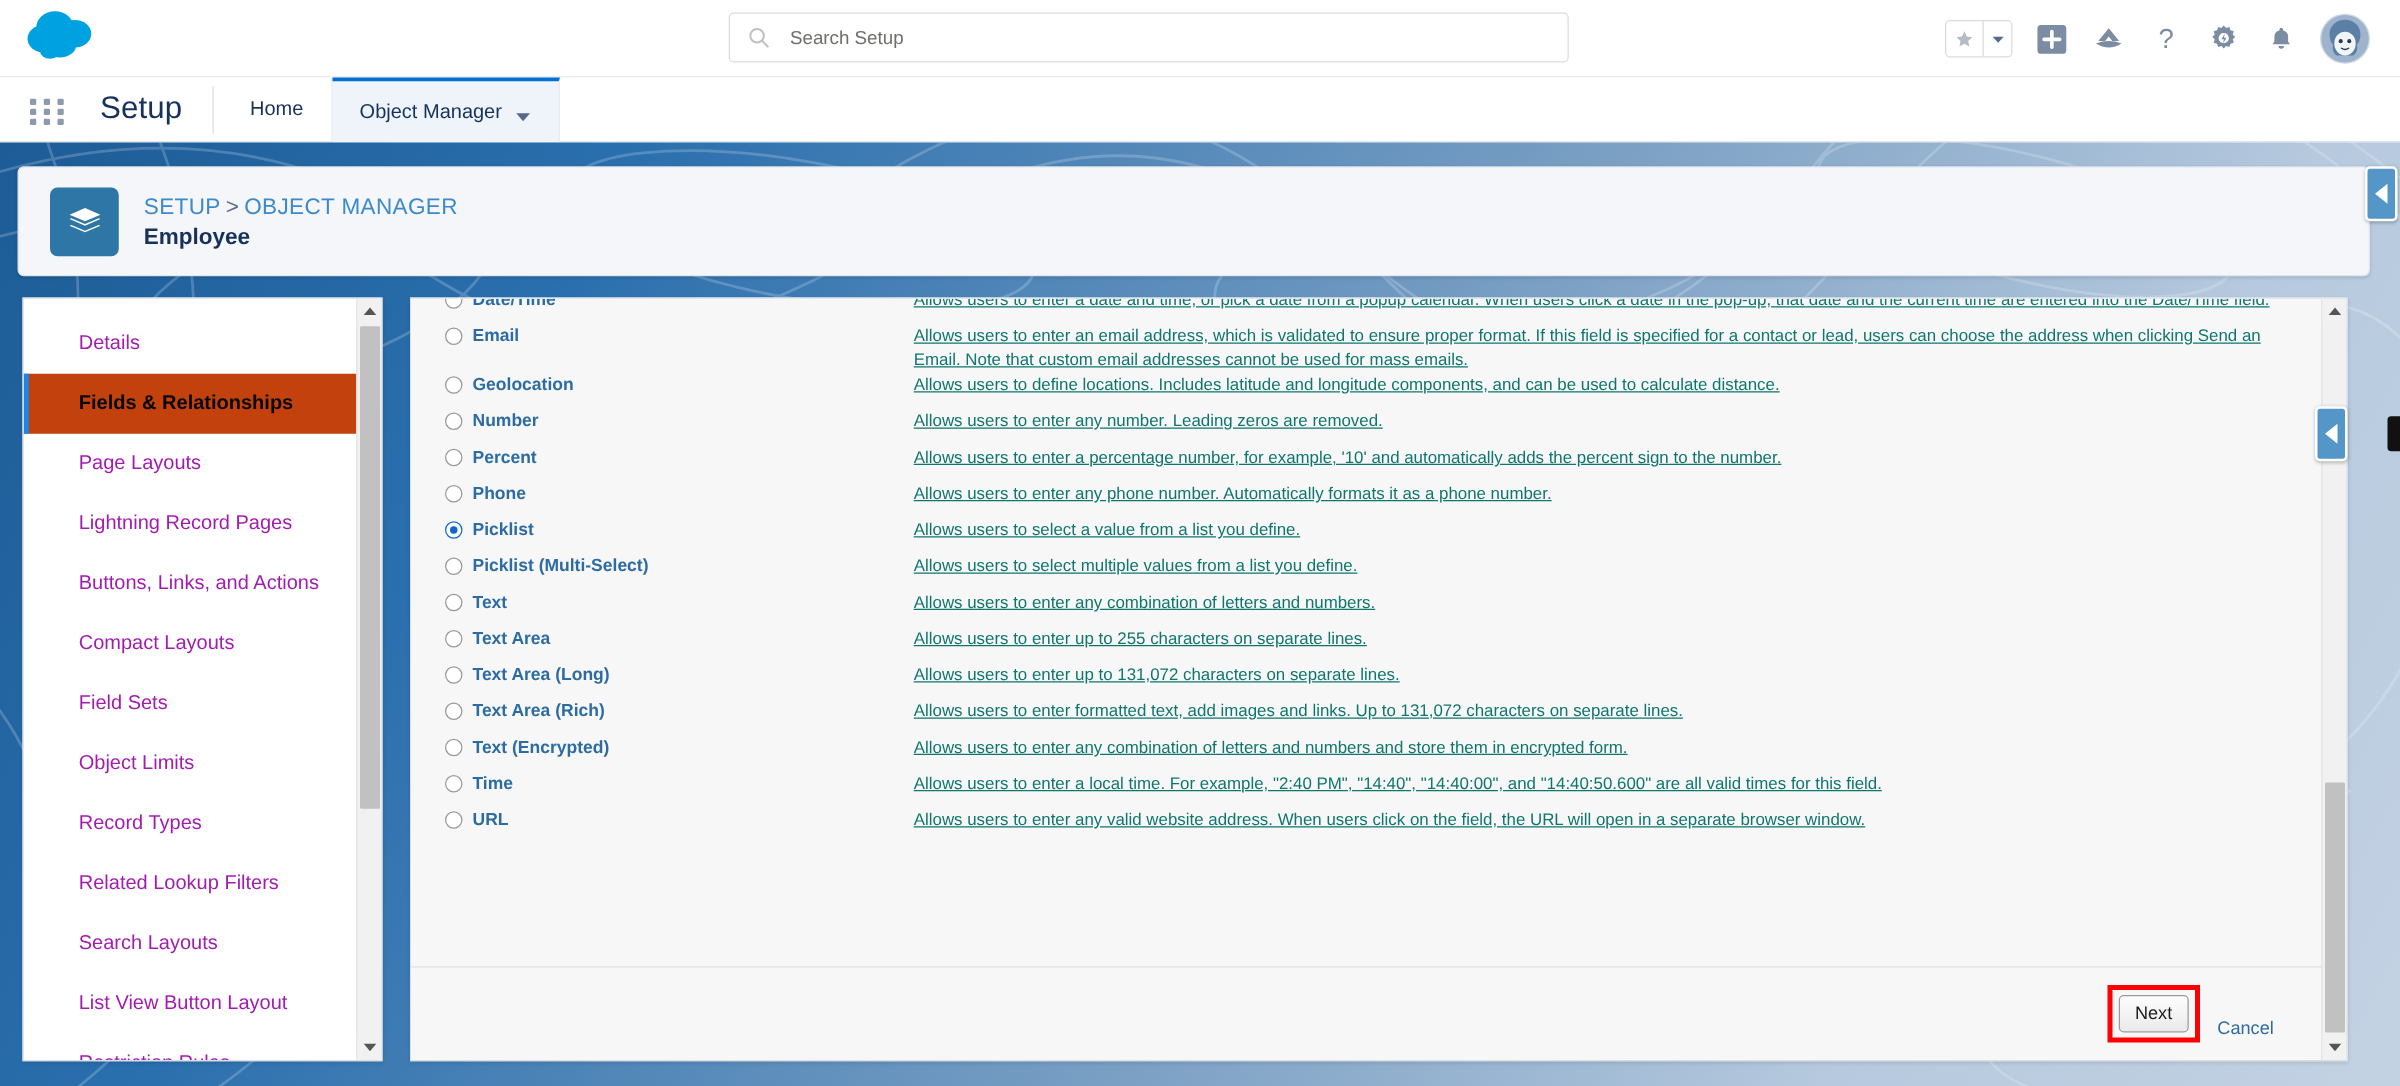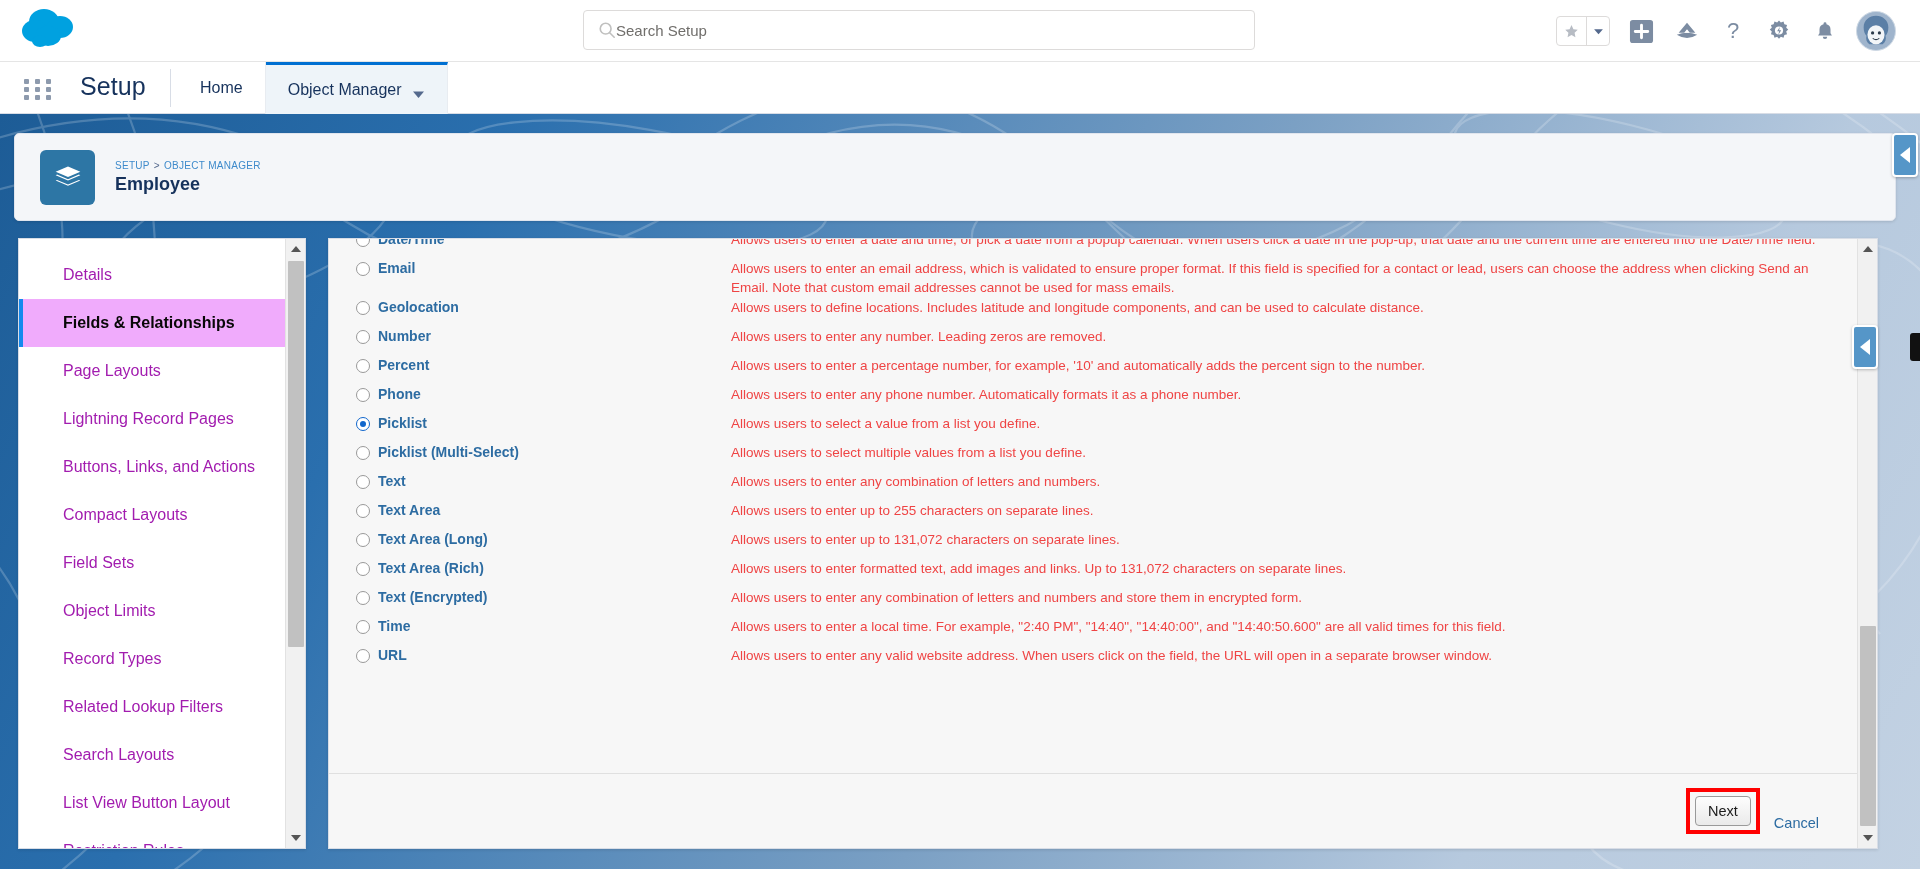--- a/index.html
+++ b/index.html
@@ -31,21 +31,21 @@
     width: 100%; height: 100%;
     border: 1px solid #dddbda; border-radius: 4px;
     background: #fff;
     display: flex; align-items: center;
     padding-left: 14px;
   }
   .search-icon { width: 18px; height: 18px; flex: 0 0 18px; opacity: .62; }
   .search-input {
     border: 0; outline: 0; background: transparent;
     font-size: 15px; color: #0f172a;
-    width: 560px;
+    margin-left: 16px; width: 560px;
     font-family: "Liberation Sans", sans-serif;
   }
   .search-input::placeholder { color: #706e6b; }
 
   .header-icons {
     position: absolute; right: 10px; top: 0; height: 62px;
     display: flex; align-items: center; gap: 16px;
     padding-right: 14px;
   }
   .fav-group {
@@ -132,21 +132,21 @@
     display: flex; align-items: center;
     padding-left: 25px;
   }
   .rec-icon {
     width: 55px; height: 55px; border-radius: 6px;
     background: #2d76a5;
     display: flex; align-items: center; justify-content: center;
     flex: 0 0 55px;
   }
   .rec-text { margin-left: 20px; }
-  .breadcrumb { font-size: 10px; color: #3d8acb; letter-spacing: .3px; }
+  .breadcrumb { font-size: 18px; color: #3d8acb; letter-spacing: .3px; }
   .breadcrumb a { color: #3d8acb; text-decoration: none; cursor: pointer; }
   .breadcrumb .sep { color: #54698d; margin: 0 4px; }
   .rec-title { font-size: 18px; font-weight: bold; color: #16325c; margin-top: 3px; }
 
   
   .sidebar-panel {
     position: absolute; top: 238px; left: 18px;
     width: 288px; height: 611px;
     background: #ffffff;
     border: 1px solid #d8dde6;
@@ -158,21 +158,21 @@
     width: 268px; height: 100%;
     padding-top: 12px;
   }
   .side-item {
     height: 48px; display: flex; align-items: center;
     padding-left: 40px;
     font-size: 16px; color: #a21caf;
     cursor: pointer; border-left: 4px solid transparent;
   }
   .side-item.active {
-    background: #f0abfc;
+    background: #c2410c;
     border-left: 4px solid #1589ee;
     font-weight: bold; color: #080707;
   }
   
   .sb-scroll {
     position: absolute; right: 0; top: 0; width: 20px; height: 100%;
     background: #f1f1f1; border-left: 1px solid #e2e2e2;
   }
   .sb-arrow {
     position: absolute; left: 0; width: 20px; height: 20px;
@@ -229,22 +229,22 @@
   .dt-radio.checked { border: 1.5px solid #1066cc; }
   .dt-radio.checked::after {
     content: ""; position: absolute; left: 2.5px; top: 2.5px;
     width: 6px; height: 6px; border-radius: 50%; background: #1066cc;
   }
   .dt-label {
     font-size: 14px; color: #2d6ca2; font-weight: bold;
     cursor: pointer; line-height: 17px;
   }
   .dt-desc {
-    flex: 1; font-size: 13.5px; color: #ef4444;
-    line-height: 19px; padding-right: 30px; padding-top: 1px;
+    flex: 1; font-size: 13.5px; color: #0f766e;
+    line-height: 19px; padding-right: 30px; padding-top: 1px; text-decoration: underline;
   }
 
   .footer-bar {
     position: absolute; bottom: 0; left: 0; right: 0;
     height: 75px; background: #f7f7f7;
     border-top: 1px solid #e0e0e0;
     display: flex; align-items: center; justify-content: flex-end;
     padding-right: 40px; gap: 14px;
   }
   .next-highlight {

